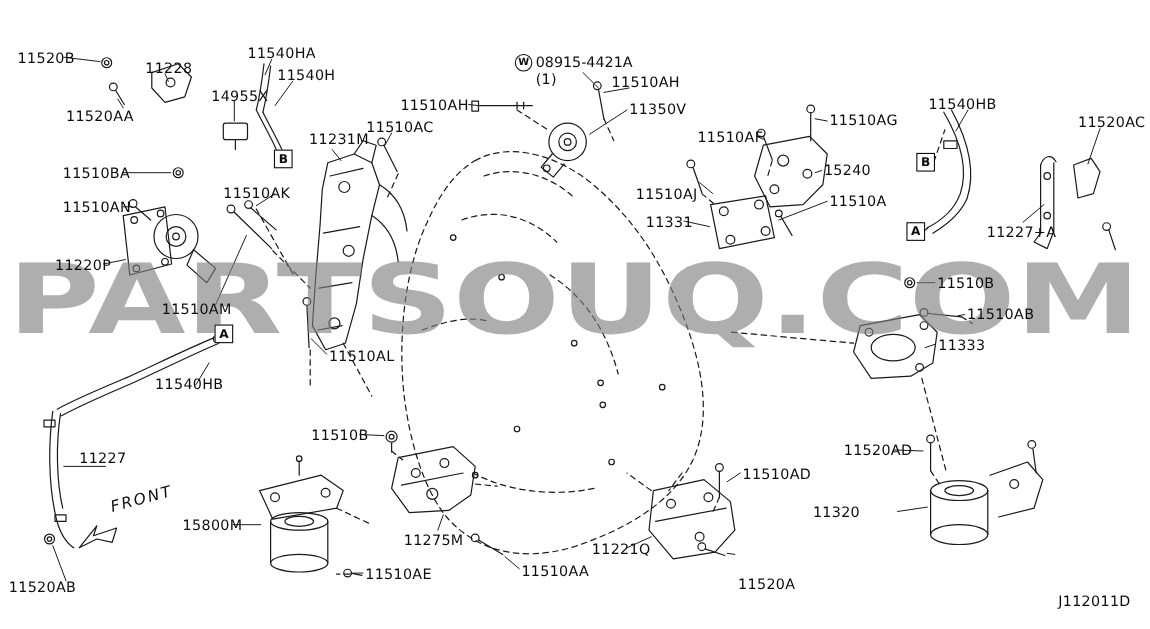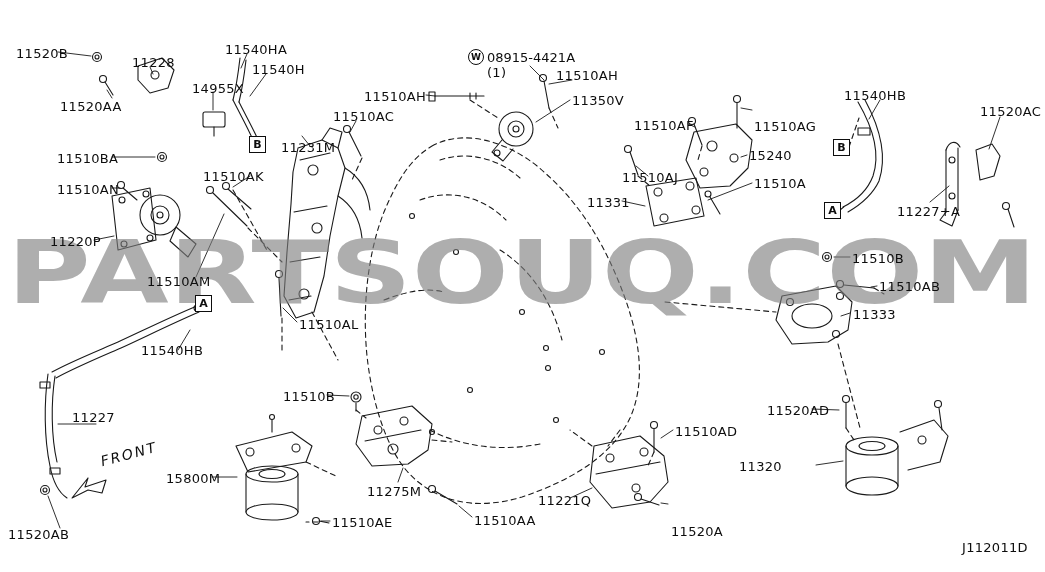--- a/index.html
+++ b/index.html
@@ -297,21 +297,21 @@
 
   <div class="lbl" style="left:16px;top:46px">11520B</div>
   <div class="lbl" style="left:132px;top:55px">11228</div>
   <div class="lbl" style="left:225px;top:42px">11540HA</div>
   <div class="lbl" style="left:252px;top:62px">11540H</div>
   <div class="lbl" style="left:192px;top:81px">14955X</div>
   <div class="lbl" style="left:60px;top:99px">11520AA</div>
   <div class="lbl" style="left:57px;top:151px">11510BA</div>
   <div class="lbl" style="left:57px;top:182px">11510AN</div>
   <div class="lbl" style="left:50px;top:234px">11220P</div>
-  <div class="lbl" style="left:281px;top:140px">11231M</div>
+  <div class="lbl" style="left:281px;top:120px">11231M</div>
   <div class="lbl" style="left:333px;top:109px">11510AC</div>
   <div class="lbl" style="left:203px;top:169px">11510AK</div>
   <div class="lbl" style="left:147px;top:274px">11510AM</div>
   <div class="lbl" style="left:141px;top:343px">11540HB</div>
   <div class="lbl" style="left:299px;top:317px">11510AL</div>
   <div class="lbl" style="left:72px;top:410px">11227</div>
   <div class="lbl" style="left:166px;top:471px">15800M</div>
   <div class="lbl" style="left:8px;top:527px">11520AB</div>
   <div class="lbl" style="left:332px;top:515px">11510AE</div>
   <div class="lbl" style="left:283px;top:389px">11510B</div>
@@ -322,24 +322,24 @@
   <div class="lbl" style="left:671px;top:524px">11520A</div>
   <div class="lbl" style="left:739px;top:459px">11320</div>
   <div class="lbl" style="left:767px;top:403px">11520AD</div>
   <div class="lbl" style="left:853px;top:307px">11333</div>
   <div class="lbl" style="left:879px;top:279px">11510AB</div>
   <div class="lbl" style="left:852px;top:251px">11510B</div>
   <div class="lbl" style="left:364px;top:89px">11510AH</div>
   <div class="lbl" style="left:556px;top:68px">11510AH</div>
   <div class="lbl" style="left:572px;top:93px">11350V</div>
   <div class="lbl" style="left:634px;top:118px">11510AF</div>
-  <div class="lbl" style="left:754px;top:119px">11510AG</div>
+  <div class="lbl" style="left:754px;top:103px">11510AG</div>
   <div class="lbl" style="left:749px;top:148px">15240</div>
   <div class="lbl" style="left:754px;top:176px">11510A</div>
-  <div class="lbl" style="left:622px;top:170px">11510AJ</div>
+  <div class="lbl" style="left:578px;top:170px">11510AJ</div>
   <div class="lbl" style="left:587px;top:195px">11331</div>
   <div class="lbl" style="left:844px;top:88px">11540HB</div>
   <div class="lbl" style="left:897px;top:204px">11227+A</div>
   <div class="lbl" style="left:980px;top:104px">11520AC</div>
 
   <div class="wnote" style="left:468px;top:49px">
     <span class="circ">W</span>
     <span>08915-4421A</span>
   </div>
   <div class="lbl" style="left:487px;top:65px">(1)</div>

